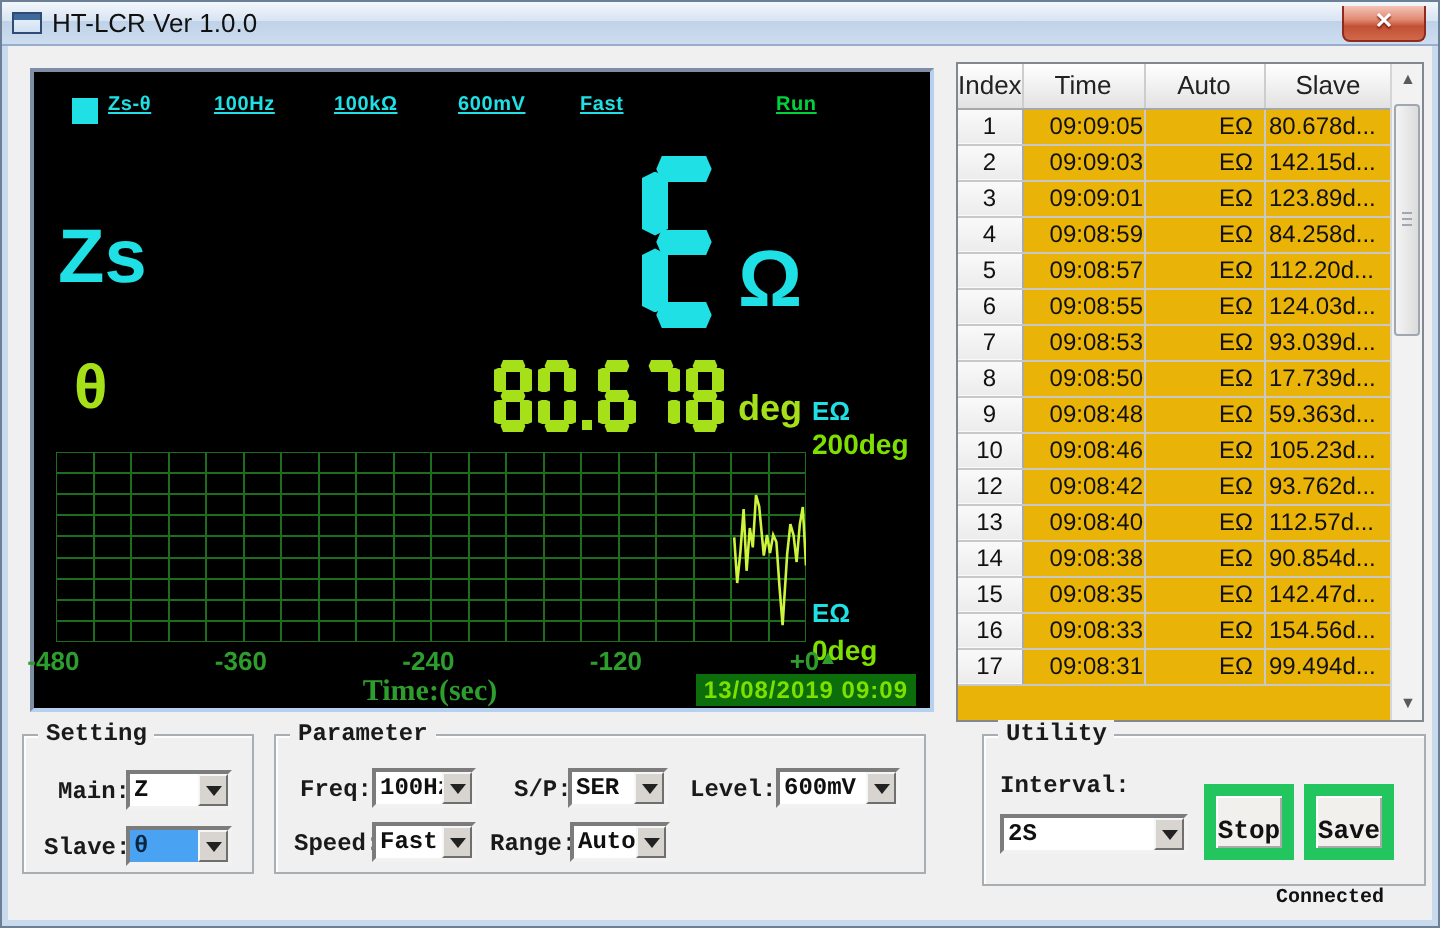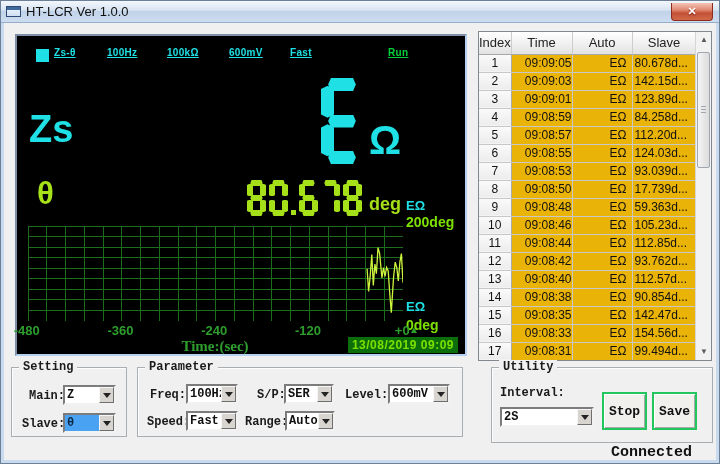--- a/index.html
+++ b/index.html
@@ -101,24 +101,24 @@
     border:2px solid; border-color:#7c7c7c #f2f2f2 #f2f2f2 #7c7c7c;
     display:flex; align-items:stretch;
   }
   .combo-text { flex:1; font-size:12px; font-weight:bold; color:#101010; padding:1px 2px; overflow:hidden; white-space:nowrap; }
   .combo-text.selected { background:var(--sel-blue); color:#0a2740; }
   .combo-btn { width:15px; background:#d8d5d0; border:1px solid; border-color:#f6f6f6 #6f6f6f #6f6f6f #f6f6f6; position:relative; }
   .combo-btn::after { content:""; position:absolute; left:50%; top:50%; margin:-2px 0 0 -4px;
     border:4px solid transparent; border-top:5px solid #222; }
   .push-btn {
     position:absolute; width:45px; height:38px; background:#f1f0ed;
-    border:2px solid #22c55e; box-shadow:inset 1px 1px 0 #ffffff, inset -1px -1px 0 #a9a9a9;
+    border:6px solid #22c55e; box-shadow:inset 1px 1px 0 #ffffff, inset -1px -1px 0 #a9a9a9;
     font-size:13px; font-weight:bold; color:#111; text-align:center; line-height:36px;
   }
-  .status-text { position:absolute; font-size:15px; font-weight:bold; color:#111; }
+  .status-text { position:absolute; font-size:10px; font-weight:bold; color:#111; }
 </style>
 </head>
 <body>
 
 <div class="window">
 
   <div class="titlebar">
     <span class="app-icon"></span>
     <span class="title-text">HT-LCR Ver 1.0.0</span>
     <span class="close-btn">✕</span>
@@ -313,26 +313,20 @@
               <td class="col-main">EΩ</td>
               <td class="col-slave">59.363d...</td>
             </tr>
             <tr>
               <td class="col-index">10</td>
               <td class="col-time">09:08:46</td>
               <td class="col-main">EΩ</td>
               <td class="col-slave">105.23d...</td>
             </tr>
             <tr>
-              <td class="col-index">11</td>
-              <td class="col-time">09:08:44</td>
-              <td class="col-main">EΩ</td>
-              <td class="col-slave">112.85d...</td>
-            </tr>
-            <tr>
               <td class="col-index">12</td>
               <td class="col-time">09:08:42</td>
               <td class="col-main">EΩ</td>
               <td class="col-slave">93.762d...</td>
             </tr>
             <tr>
               <td class="col-index">13</td>
               <td class="col-time">09:08:40</td>
               <td class="col-main">EΩ</td>
               <td class="col-slave">112.57d...</td>

